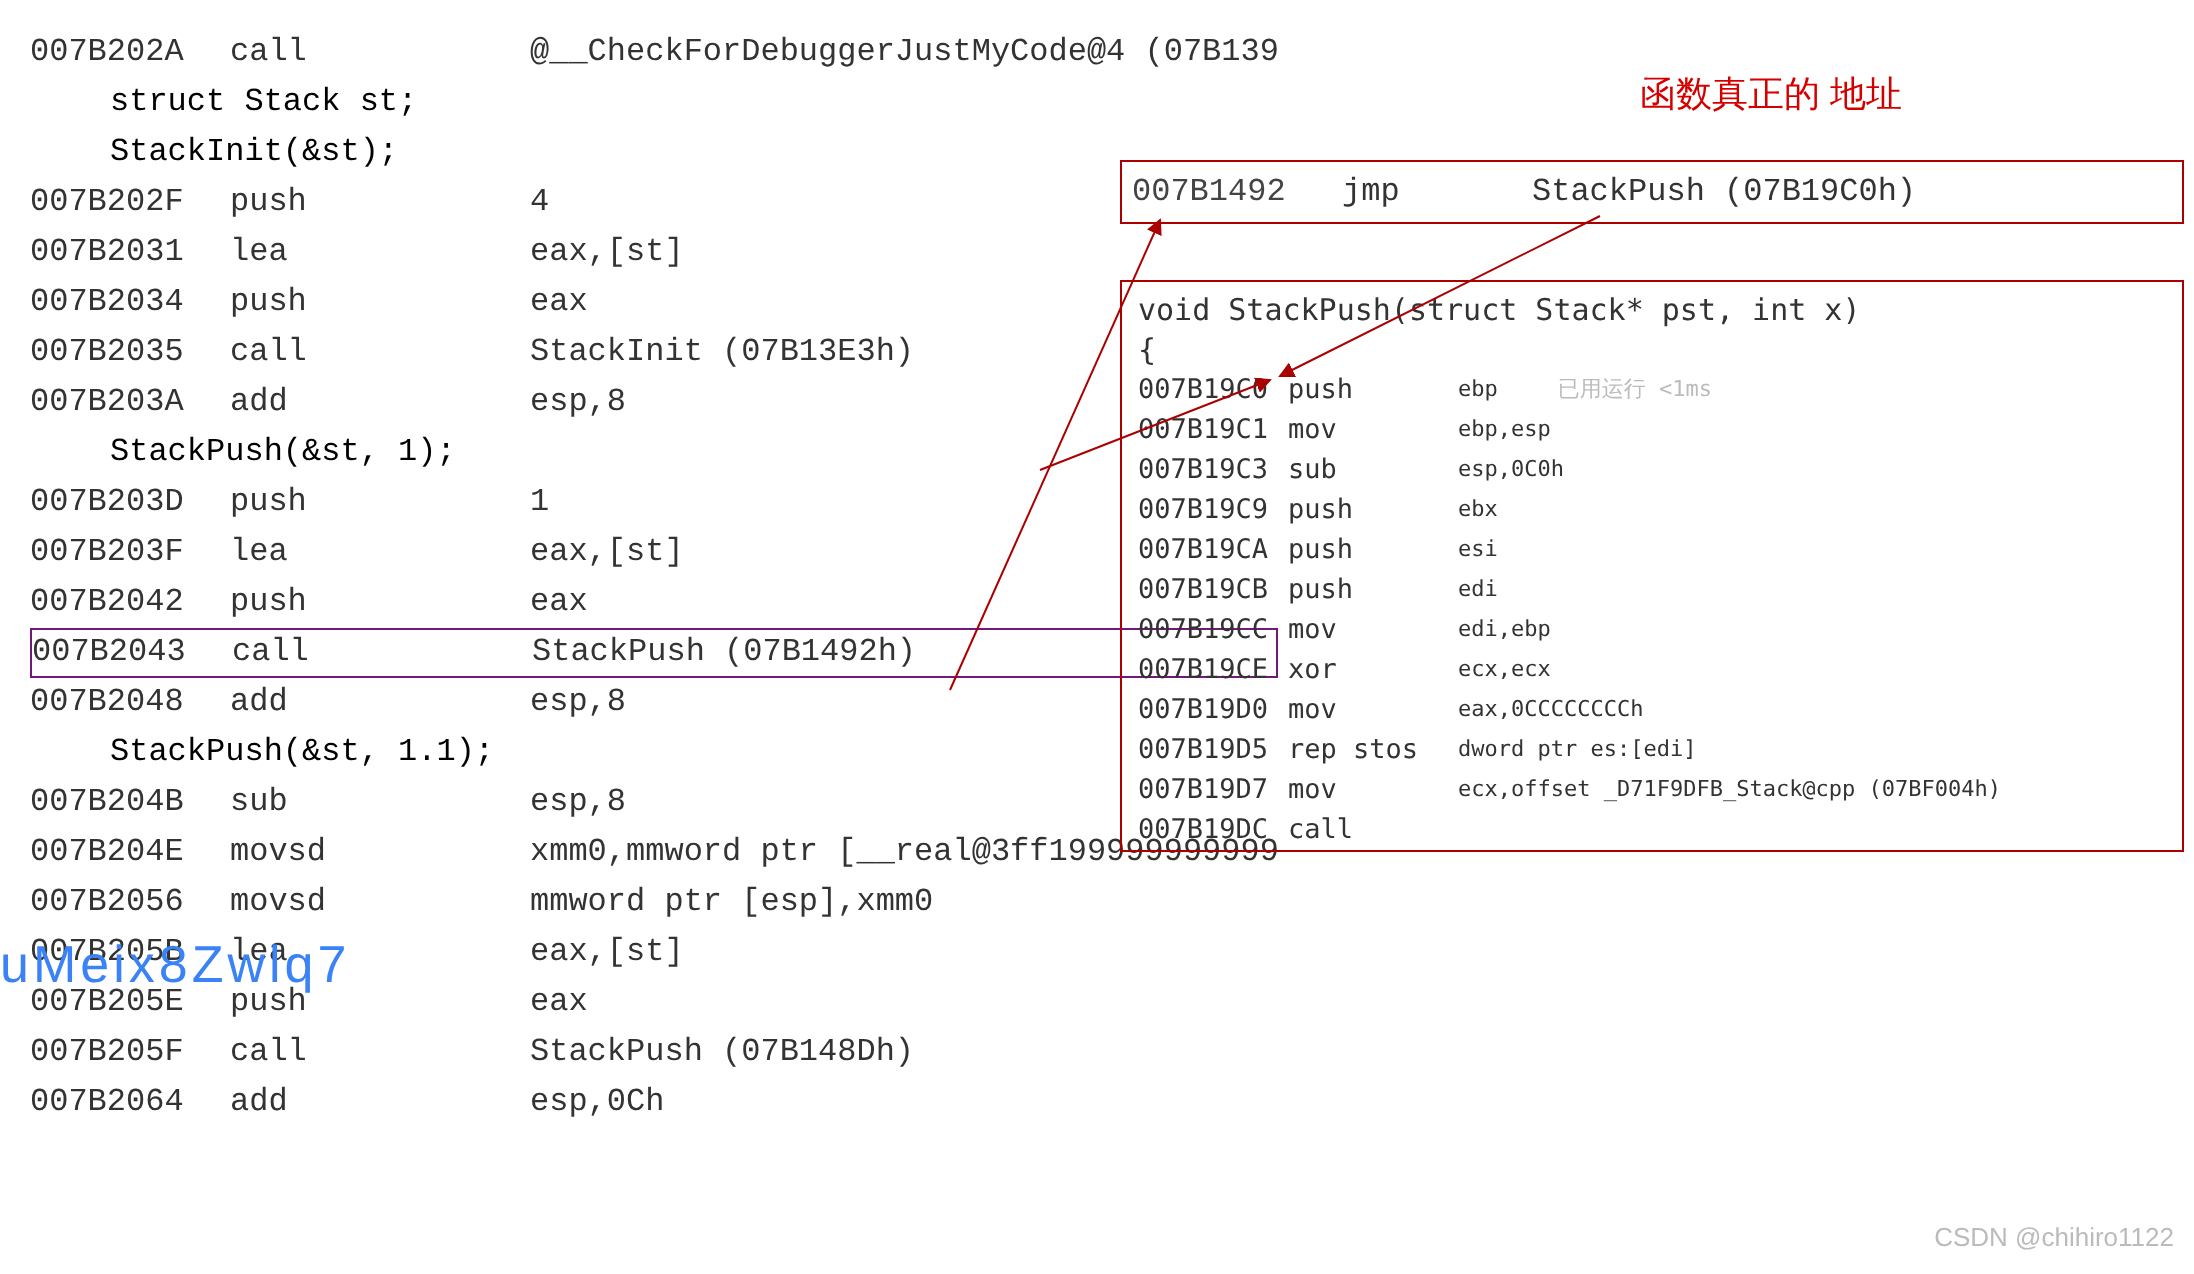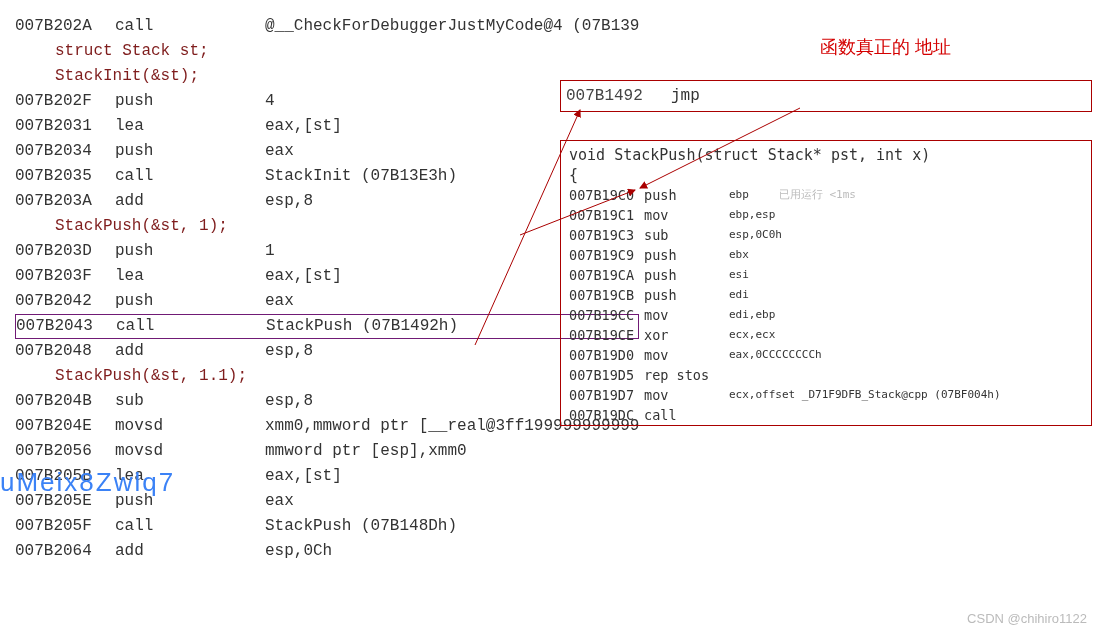--- a/index.html
+++ b/index.html
@@ -24,21 +24,21 @@
   .disasm-row {
     display: flex;
     height: 25px;
     align-items: center;
   }
   .disasm-addr { width: 100px; }
   .disasm-mnem { width: 150px; }
   .disasm-op { }
   .disasm-src {
     padding-left: 40px;
-    color: #7f1d1d;
+    color: #000000;
   }
   .highlight {
     border: 1px solid #701a75;
     box-sizing: border-box;
     height: 25px;
   }
 
   .anno-red {
     position: absolute;
     color: #d40000;
@@ -122,20 +122,21 @@
 </head>
 <body>
 
 <div class="disasm-pane" id="disasm-pane"><div class="disasm-row"><span class="disasm-addr">007B202A</span><span class="disasm-mnem">call</span><span class="disasm-op">@__CheckForDebuggerJustMyCode@4 (07B139</span></div><div class="disasm-row"><span class="disasm-src">struct Stack st;</span></div><div class="disasm-row"><span class="disasm-src">StackInit(&amp;st);</span></div><div class="disasm-row"><span class="disasm-addr">007B202F</span><span class="disasm-mnem">push</span><span class="disasm-op">4</span></div><div class="disasm-row"><span class="disasm-addr">007B2031</span><span class="disasm-mnem">lea</span><span class="disasm-op">eax,[st]</span></div><div class="disasm-row"><span class="disasm-addr">007B2034</span><span class="disasm-mnem">push</span><span class="disasm-op">eax</span></div><div class="disasm-row"><span class="disasm-addr">007B2035</span><span class="disasm-mnem">call</span><span class="disasm-op">StackInit (07B13E3h)</span></div><div class="disasm-row"><span class="disasm-addr">007B203A</span><span class="disasm-mnem">add</span><span class="disasm-op">esp,8</span></div><div class="disasm-row"><span class="disasm-src">StackPush(&amp;st, 1);</span></div><div class="disasm-row"><span class="disasm-addr">007B203D</span><span class="disasm-mnem">push</span><span class="disasm-op">1</span></div><div class="disasm-row"><span class="disasm-addr">007B203F</span><span class="disasm-mnem">lea</span><span class="disasm-op">eax,[st]</span></div><div class="disasm-row"><span class="disasm-addr">007B2042</span><span class="disasm-mnem">push</span><span class="disasm-op">eax</span></div><div class="disasm-row highlight"><span class="disasm-addr">007B2043</span><span class="disasm-mnem">call</span><span class="disasm-op">StackPush (07B1492h)</span></div><div class="disasm-row"><span class="disasm-addr">007B2048</span><span class="disasm-mnem">add</span><span class="disasm-op">esp,8</span></div><div class="disasm-row"><span class="disasm-src">StackPush(&amp;st, 1.1);</span></div><div class="disasm-row"><span class="disasm-addr">007B204B</span><span class="disasm-mnem">sub</span><span class="disasm-op">esp,8</span></div><div class="disasm-row"><span class="disasm-addr">007B204E</span><span class="disasm-mnem">movsd</span><span class="disasm-op">xmm0,mmword ptr [__real@3ff199999999999</span></div><div class="disasm-row"><span class="disasm-addr">007B2056</span><span class="disasm-mnem">movsd</span><span class="disasm-op">mmword ptr [esp],xmm0</span></div><div class="disasm-row"><span class="disasm-addr">007B205B</span><span class="disasm-mnem">lea</span><span class="disasm-op">eax,[st]</span></div><div class="disasm-row"><span class="disasm-addr">007B205E</span><span class="disasm-mnem">push</span><span class="disasm-op">eax</span></div><div class="disasm-row"><span class="disasm-addr">007B205F</span><span class="disasm-mnem">call</span><span class="disasm-op">StackPush (07B148Dh)</span></div><div class="disasm-row"><span class="disasm-addr">007B2064</span><span class="disasm-mnem">add</span><span class="disasm-op">esp,0Ch</span></div></div>
 
 <div class="anno-red" style="left:820px; top:35px;">函数真正的 地址</div>
 
 <div class="jmp-box">
   <span class="cell1">007B1492</span>
   <span class="cell2">jmp</span>
+  <span class="cell3">StackPush (07B19C0h)</span>
 </div>
 
 <div class="func-box">
   <div class="func-header">void StackPush(struct Stack* pst, int x)</div>
   <div class="func-brace">{</div>
   <div id="func-rows">
       <div class="func-row">
         <span class="func-addr">007B19C0</span>
         <span class="func-mnem">push</span>
         <span class="func-op">ebp</span>
@@ -177,20 +178,21 @@
         <span class="func-op">ecx,ecx</span>
       </div>
       <div class="func-row">
         <span class="func-addr">007B19D0</span>
         <span class="func-mnem">mov</span>
         <span class="func-op">eax,0CCCCCCCCh</span>
       </div>
       <div class="func-row">
         <span class="func-addr">007B19D5</span>
         <span class="func-mnem">rep stos</span>
+        <span class="func-op">dword ptr es:[edi]</span>
       </div>
       <div class="func-row">
         <span class="func-addr">007B19D7</span>
         <span class="func-mnem">mov</span>
         <span class="func-op">ecx,offset _D71F9DFB_Stack@cpp (07BF004h)</span>
       </div>
       <div class="func-row">
         <span class="func-addr">007B19DC</span>
         <span class="func-mnem">call</span>
       </div>

